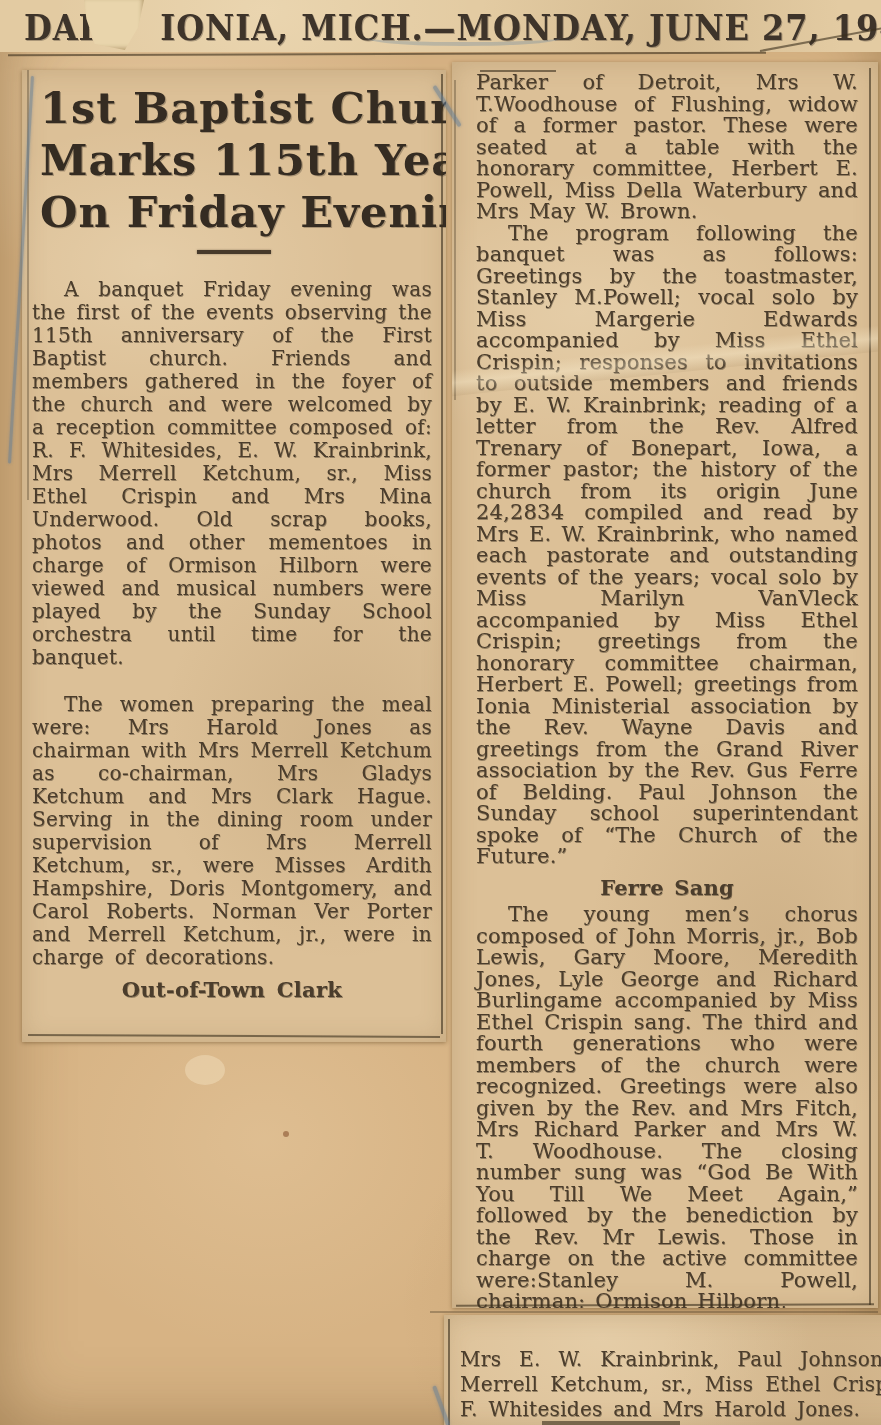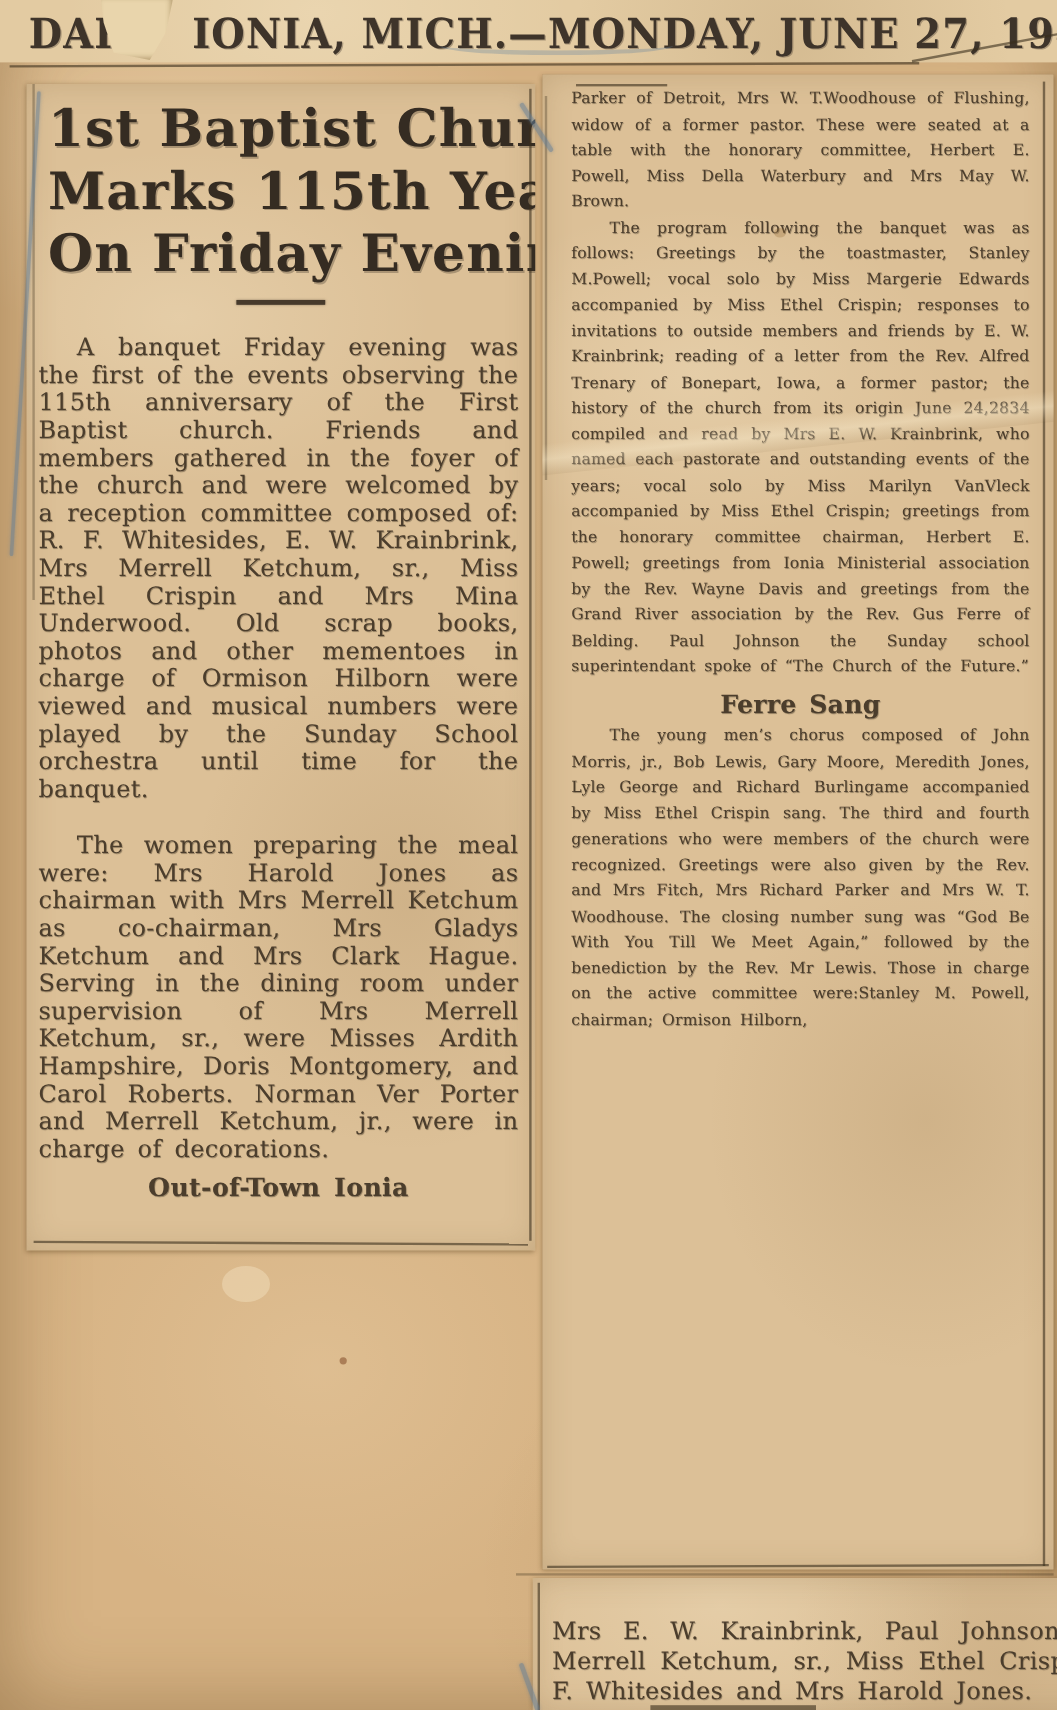--- a/index.html
+++ b/index.html
@@ -48,21 +48,21 @@
   .divider{ width:74px; height:4px; background:#473a2b; margin:12px auto 14px auto;
     box-shadow:0 0 2px rgba(71,58,43,0.6); }
   
   .colbody{ padding:0 14px 0 10px; }
   .colbody p{
     text-align:justify; color:#4b3d2c; text-indent:32px;
     text-shadow:0.6px 0.8px 0.6px rgba(60,48,34,0.45);
   }
   .left-col p{ font-size:20px; line-height:23px; word-spacing:4px; letter-spacing:0.3px;margin-top:24px; }
   .right-col{ padding:10px 20px 0 24px; }
-  .right-col p{ font-size:13px; line-height:21.5px; word-spacing:3px; letter-spacing:0.2px; }
+  .right-col p{ font-size:21px; line-height:21.5px; word-spacing:3px; letter-spacing:0.2px; }
   .no-indent{ text-indent:0 !important; }
   .subhead{
     text-align:center !important; text-indent:0 !important; font-weight:bold;
     font-size:21px !important; letter-spacing:1px; margin:9px 0 6px 0 !important; color:#423525;
   }
   
   .pencil{ position:absolute; background:rgba(98,125,152,0.55); border-radius:3px;
     box-shadow:0 0 3px rgba(98,125,152,0.45); }
   .pencil-arc{
     position:absolute; left:366px; top:30px; width:195px; height:16px;
@@ -94,21 +94,21 @@
     <div class="headline">
       <div>1st Baptist Church</div>
       <div>Marks 115th Year</div>
       <div>On Friday Evening</div>
     </div>
     <div class="divider"></div>
 
     <div class="colbody left-col">
       <p>A banquet Friday evening was the first of the events observing the 115th anniversary of the First Baptist church. Friends and members gathered in the foyer of the church and were welcomed by a reception committee composed of: R. F. Whitesides, E. W. Krainbrink, Mrs Merrell Ketchum, sr., Miss Ethel Crispin and Mrs Mina Underwood. Old scrap books, photos and other mementoes in charge of Ormison Hilborn were viewed and musical numbers were played by the Sunday School orchestra until time for the banquet.</p>
       <p>The women preparing the meal were: Mrs Harold Jones as chairman with Mrs Merrell Ketchum as co-chairman, Mrs Gladys Ketchum and Mrs Clark Hague. Serving in the dining room under supervision of Mrs Merrell Ketchum, sr., were Misses Ardith Hampshire, Doris Montgomery, and Carol Roberts. Norman Ver Porter and Merrell Ketchum, jr., were in charge of decorations.</p>
-      <p class="subhead">Out-of-Town Ionia</p>
+      <p class="subhead">Out-of-Town Clark</p>
     </div>
   </div>
 
   <div class="piece" style="left:452px; top:62px; width:426px; height:1246px;">
     <div class="rule" style="right:7px; top:6px; bottom:3px; width:2px;"></div>
     <div class="rule faint" style="left:2px; top:18px; height:320px; width:2px;"></div>
     <div class="rule" style="left:28px; top:8px; width:76px; height:2px;"></div>
     <div class="rule" style="left:4px; right:4px; bottom:2px; height:2px; transform:rotate(-0.2deg);"></div>
     <div style="position:absolute; left:-20px; top:285px; width:480px; height:26px; background:linear-gradient(rgba(248,236,206,0), rgba(248,236,206,0.40), rgba(90,65,30,0.07)); transform:rotate(-6deg);"></div>
 

